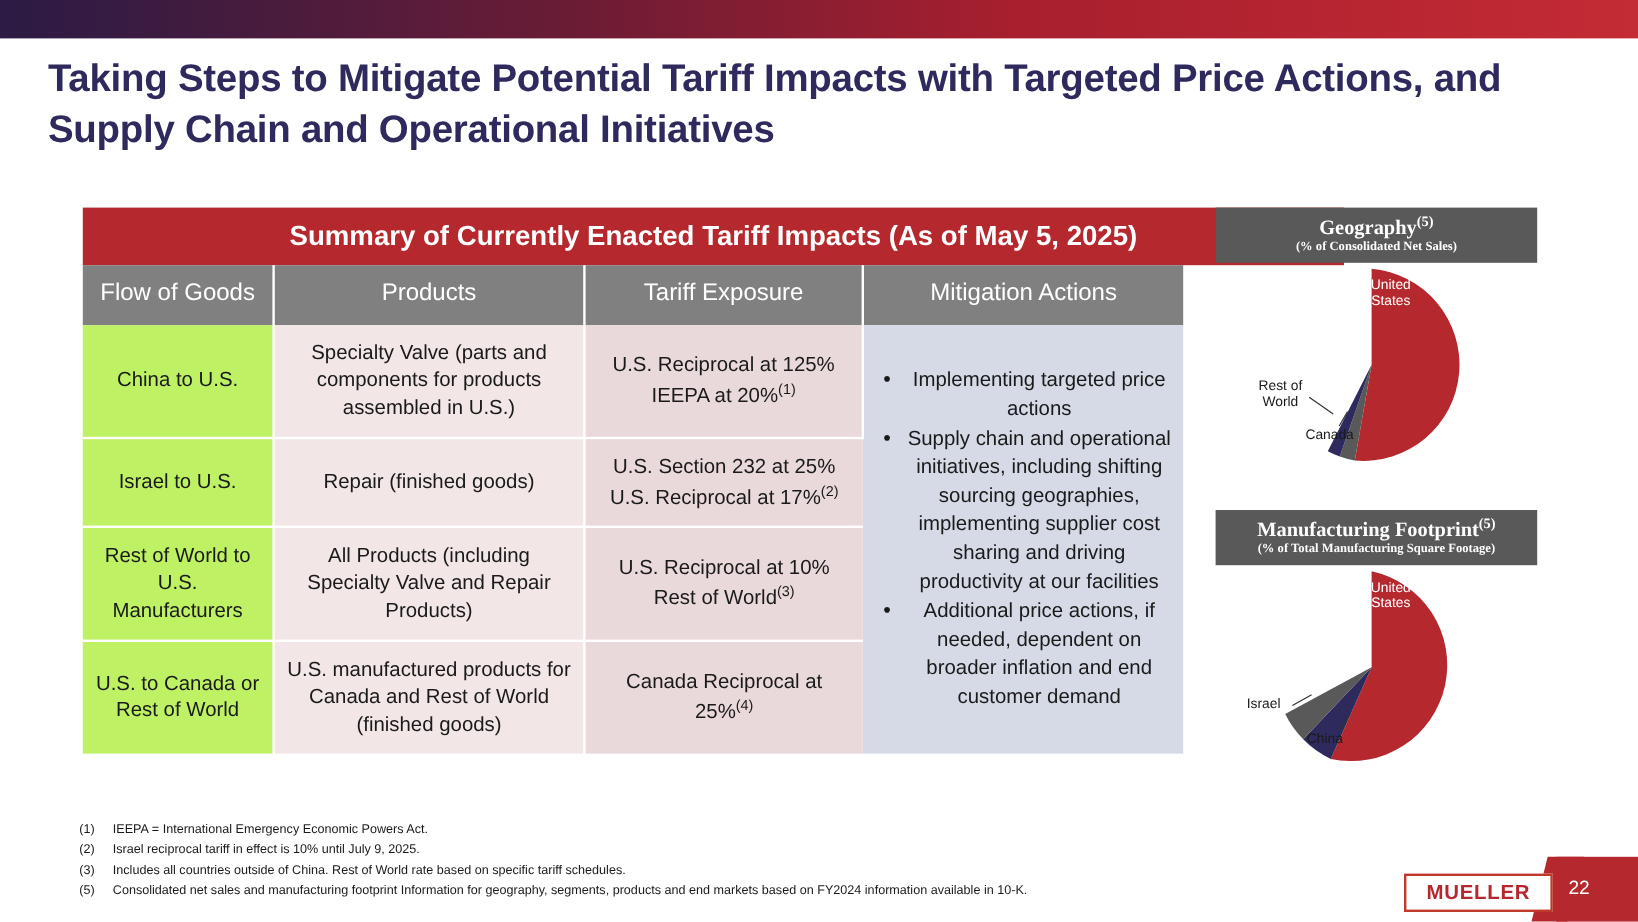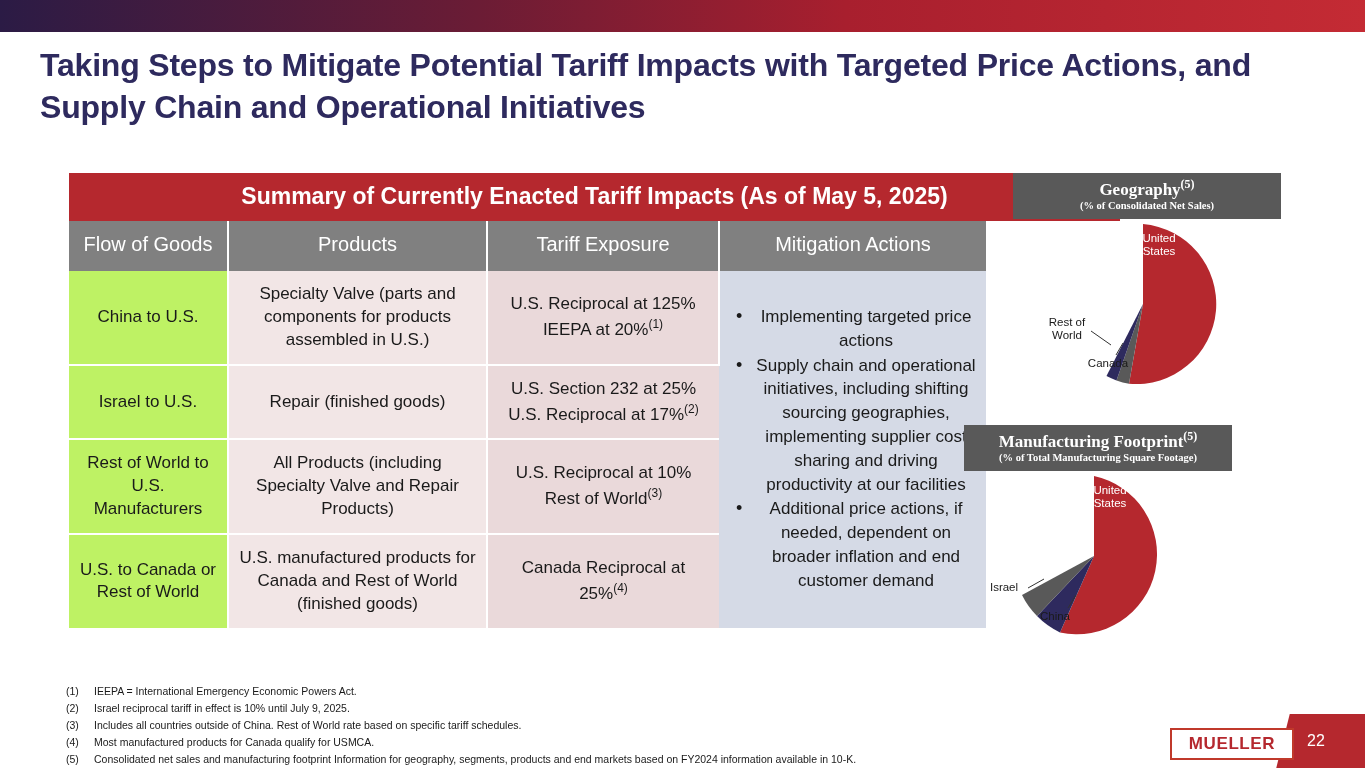--- a/index.html
+++ b/index.html
@@ -310,21 +310,21 @@
       <div class="pie-label" style="left:60px; top:138px; width:70px;">
         Canada
       </div>
       <svg width="260" height="170" viewBox="0 0 260 170" style="position:absolute;left:0;top:0;pointer-events:none;">
         <line x1="78" y1="112" x2="98" y2="126" stroke="#333" stroke-width="1"></line>
         <line x1="103" y1="136" x2="110" y2="124" stroke="#333" stroke-width="1"></line>
       </svg>
     </div>
   </div>
 
-  <div class="chart-block" style="left:964px; top:425px;">
+  <div class="chart-block" style="left:1013px; top:425px;">
     <div class="chart-header">
       <div class="ch-title">
         <span>Manufacturing Footprint</span><span class="sup">(5)</span>
       </div>
       <div class="ch-sub">(% of  Total Manufacturing Square Footage)</div>
     </div>
     <div class="pie-area">
       <svg width="260" height="170" viewBox="0 0 260 170">
 
         <path d="M130 85 L130 5 A80 80 0 1 1 96.0 161.4 Z" fill="#b5282e"></path>
@@ -353,23 +353,20 @@
     <div class="fn-row">
       <span class="fn-num">(1)</span><span>IEEPA = International Emergency Economic Powers Act.</span>
     </div>
     <div class="fn-row">
       <span class="fn-num">(2)</span><span>Israel reciprocal tariff in effect is 10% until July 9, 2025.</span>
     </div>
     <div class="fn-row">
       <span class="fn-num">(3)</span><span>Includes all countries outside of China.  Rest of World rate based on specific tariff schedules.</span>
     </div>
     <div class="fn-row">
-      <span class="fn-num">(4)</span><span>Most manufactured products for Canada qualify for USMCA.</span>
-    </div>
-    <div class="fn-row">
       <span class="fn-num">(5)</span><span>Consolidated net sales and manufacturing footprint Information for geography, segments, products and end markets based on FY2024 information available in 10-K.</span>
     </div>
   </div>
 
   <div class="page-tab-skew"></div>
   <div class="mueller-logo">MUELLER</div>
   <div class="page-tab">22</div>
 
 </div>
 

